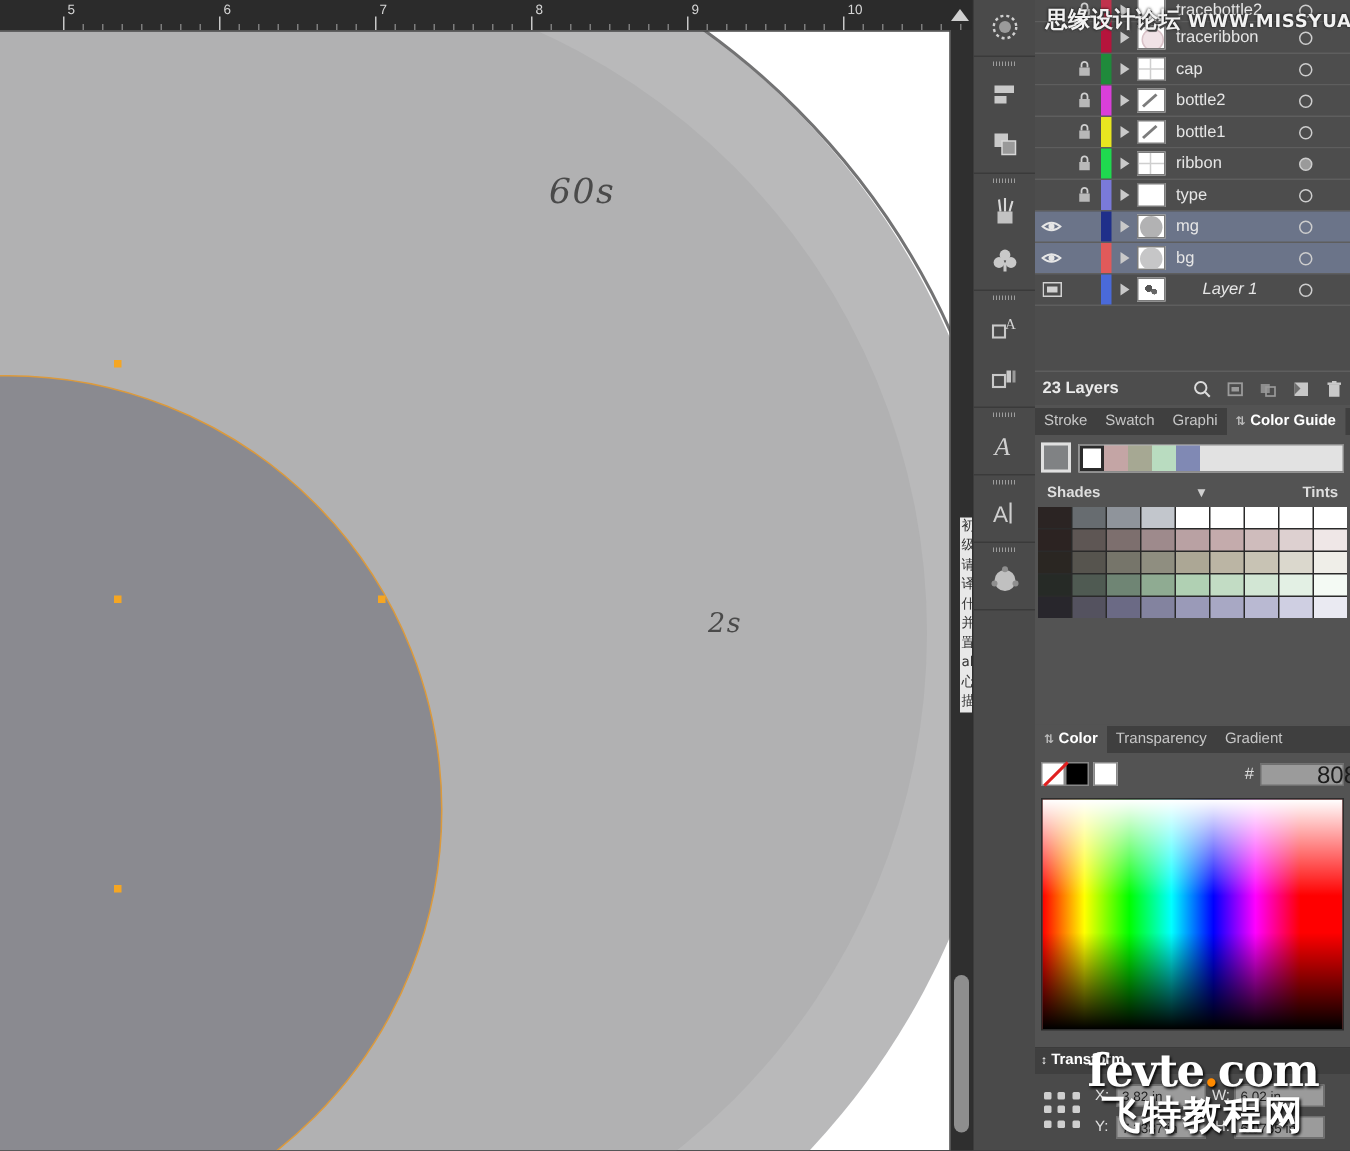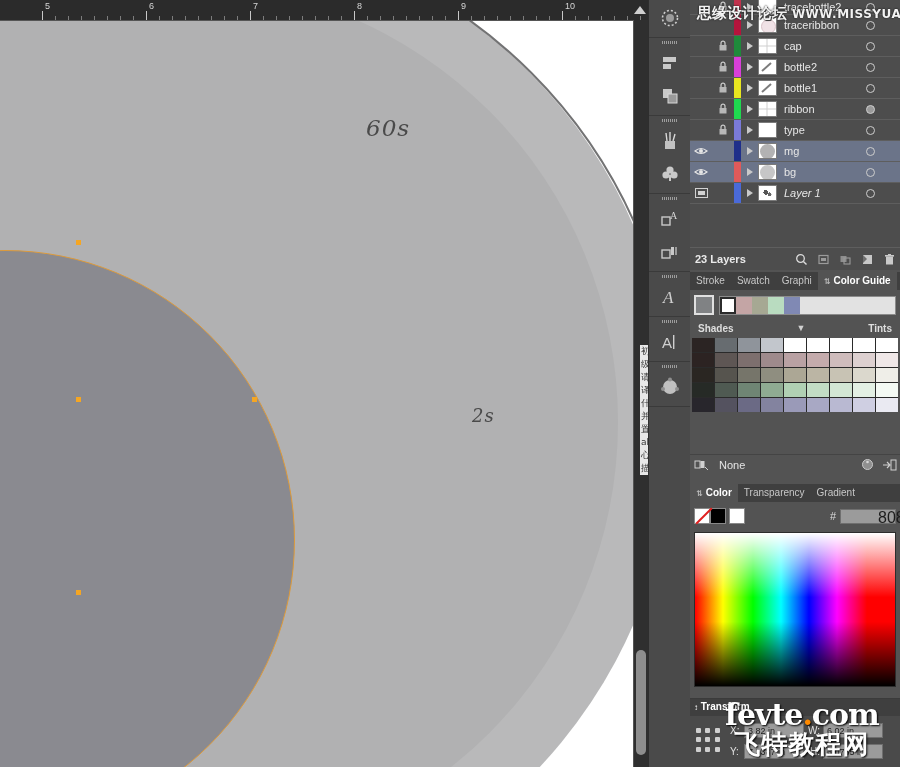--- a/index.html
+++ b/index.html
@@ -67,21 +67,21 @@
              background:#4d4d4d;font-size:11px;color:#e6e6e6;}
   .layer-row.sel{background:#6b7489;}
   .col-eye{width:22px;height:20px;display:flex;align-items:center;justify-content:center;flex:0 0 22px;}
   .col-lock{width:22px;height:20px;display:flex;align-items:center;justify-content:center;flex:0 0 22px;}
   .col-color{width:7px;height:20px;flex:0 0 7px;}
   .col-arrow{width:17px;height:20px;display:flex;align-items:center;justify-content:center;flex:0 0 17px;}
   .col-thumb{width:19px;height:16px;flex:0 0 19px;background:#fff;border:1px solid #7b7b7b;margin-right:7px;
              box-sizing:border-box;overflow:hidden;position:relative;}
   .col-name{flex:1 1 auto;white-space:nowrap;overflow:hidden;text-overflow:ellipsis;
             font-size:11px;line-height:20px;}
-  .col-name.italic{font-style:italic;}
+  .col-name.italic{font-style:italic;text-align:center;}
   .col-target{width:28px;display:flex;align-items:center;justify-content:center;flex:0 0 28px;}
   .col-sw{width:16px;display:flex;align-items:center;justify-content:center;flex:0 0 16px;}
   .ring{width:9px;height:9px;border-radius:50%;border:1px solid #cdcdcd;box-sizing:border-box;}
   .ring.dbl{border:2px solid #e3e3e3;width:11px;height:11px;box-shadow:0 0 0 1px #8a8a8a inset;}
   .ring.filled{background:#9a9a9a;}
   .sq-sel{width:9px;height:9px;background:#e98b25;border:1px solid #b96b14;box-sizing:border-box;}
   .tri{width:0;height:0;border-top:4px solid transparent;border-bottom:4px solid transparent;border-left:6px solid #c9c9c9;}
   #layers-footer{position:absolute;left:0;bottom:0;width:210px;height:22px;background:#4d4d4d;
       border-top:1px solid #5e5e5e;display:flex;align-items:center;}
   #layers-count{font-size:11px;color:#eaeaea;padding-left:5px;font-weight:bold;flex:1 1 auto;}
@@ -663,42 +663,20 @@
           <div style="background: rgb(107, 106, 133);"></div>
           <div style="background: rgb(131, 131, 159);"></div>
           <div style="background: rgb(154, 154, 184);"></div>
           <div style="background: rgb(168, 168, 196);"></div>
           <div style="background: rgb(185, 185, 210);"></div>
           <div style="background: rgb(207, 207, 226);"></div>
           <div style="background: rgb(234, 234, 242);"></div>
         </div>
       <div id="cg-blank"></div>
 
-      <div id="cg-foot">
-        <div class="foot-ic">
-          <svg width="15" height="12" viewBox="0 0 15 12">
-              <rect x="1" y="2" width="5" height="7" fill="none" stroke="#d0d0d0" stroke-width="1"></rect>
-              <rect x="6.5" y="2" width="4" height="7" fill="#d0d0d0"></rect>
-              <path d="M11 8 l3 3" stroke="#d0d0d0" stroke-width="1"></path>
-            </svg>
-        </div>
-        <div class="lbl">None</div>
-        <div class="foot-ic">
-          <svg width="13" height="13" viewBox="0 0 13 13">
-              <circle cx="6.5" cy="6.5" r="5" fill="#8f8f8f" stroke="#c9c9c9"></circle>
-              <circle cx="6.5" cy="4" r="1.3" fill="#d8d8d8"></circle>
-            </svg>
-        </div>
-        <div class="foot-ic">
-          <svg width="15" height="12" viewBox="0 0 15 12">
-              <path d="M1 6 h6 M5 3 l3 3 l-3 3" stroke="#d0d0d0" stroke-width="1.2" fill="none"></path>
-              <rect x="9" y="1" width="5" height="10" fill="none" stroke="#d0d0d0" stroke-width="1"></rect>
-            </svg>
-        </div>
-      </div>
     </div>
 
     <div id="color-panel">
       <div class="tabbar" id="color-tabs">
           <div class="tab active"><span class="grip">⇅</span><span>Color</span></div>
           <div class="tab"><span>Transparency</span></div>
           <div class="tab"><span>Gradient</span></div>
         </div>
       <div id="color-row">
         <div id="sw-none"></div>

